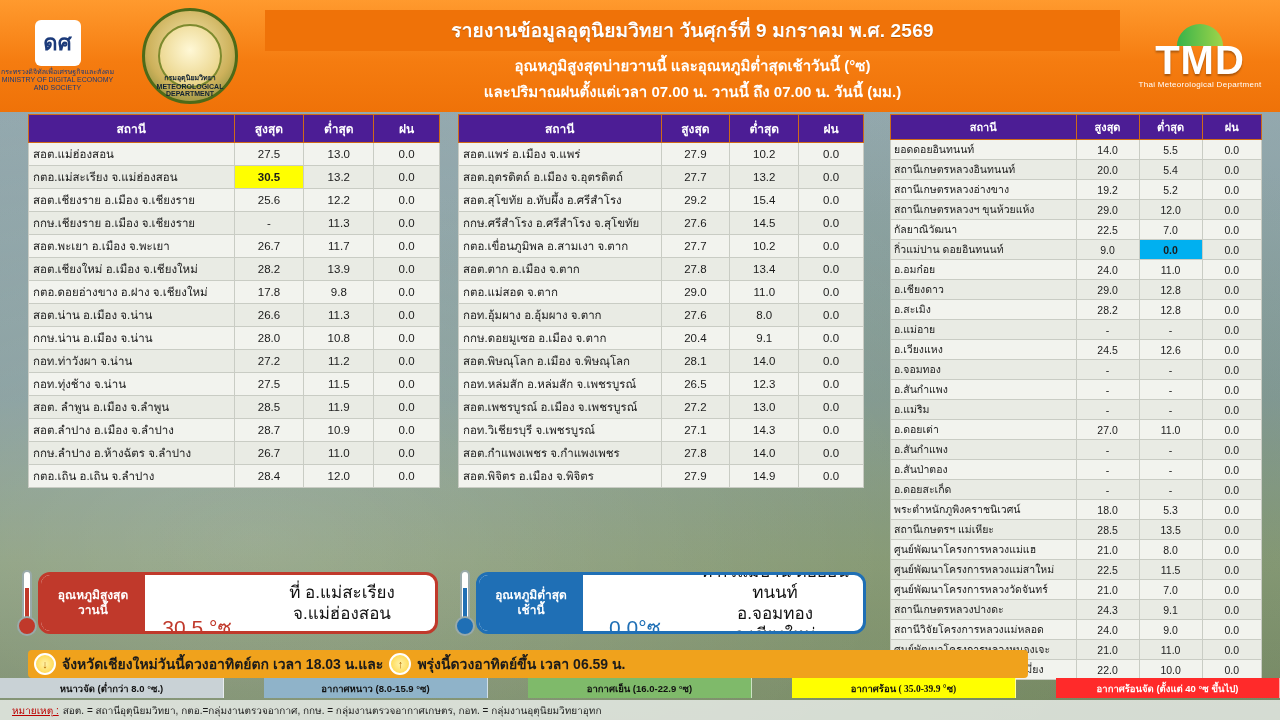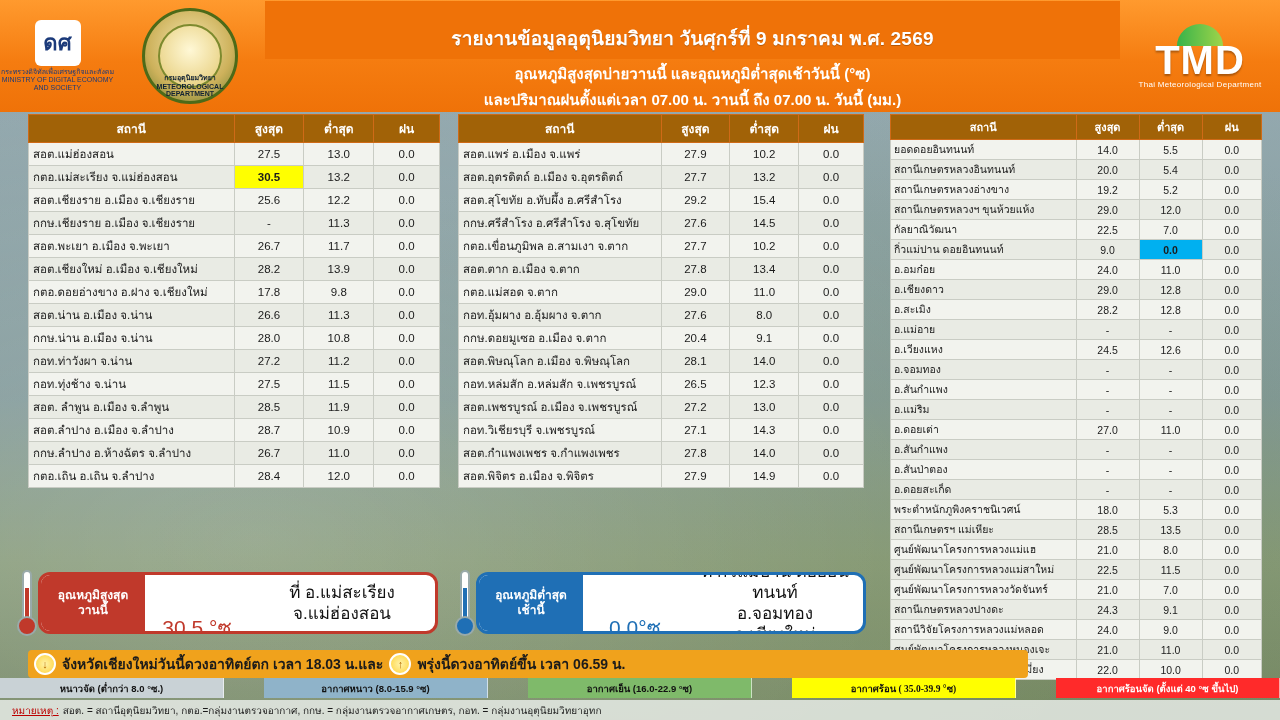--- a/index.html
+++ b/index.html
@@ -37,21 +37,21 @@
     background:radial-gradient(circle at 50% 40%, #fff8d6, #e3c870);
     border:2px solid #7d8a2e;
   }
   .seal .seal-t{
     position:absolute; bottom:4px; width:100%; text-align:center;
     font-size:7px; color:#123; font-weight:bold;
   }
   .head-center{ flex:1; text-align:center; color:#fff; }
   .head-title{
     background:#ef7208;
-    font-size:19px; font-weight:bold; padding:22px 0 6px; letter-spacing:.2px;
+    font-size:19px; font-weight:bold; padding:5px 0 6px; letter-spacing:.2px;
     text-shadow:0 1px 0 rgba(0,0,0,.25);
   }
   .head-sub{ font-size:15px; font-weight:bold; line-height:1.45; padding-top:4px;}
   .logo-right{ width:160px; display:flex; align-items:center; justify-content:center;}
   .tmd{
     text-align:center; color:#fff;
   }
   .tmd .big{
     font-size:40px; font-weight:bold; letter-spacing:1px; line-height:1;
     color:#fff; text-shadow:0 2px 2px rgba(0,0,0,.3);
@@ -63,21 +63,21 @@
     background:linear-gradient(90deg,#37b34a,#9fd44a);
   }
   
   .tbl-wrap{ position:absolute; }
   table.grid{
     border-collapse:collapse; width:100%;
     background:#eef0ea;
     table-layout:fixed;
   }
   table.grid th{
-    background:#a16207; color:#fff; font-size:12px; font-weight:bold;
+    background:#4c1d95; color:#fff; font-size:12px; font-weight:bold;
     border:1px solid #cf6a17; padding:4px 2px; text-align:center;
   }
   table.grid td{
     border:1px solid #c9ccc4; font-size:11.5px; color:#1b1b1b;
     padding:2px 4px; height:21px; background:#f2f3ee;
   }
   table.grid tr:nth-child(even) td{ background:#e9ebe4; }
   td.num{ text-align:center; }
   td.name{ text-align:left; }
   .hl-yellow{ background:#ffff00 !important; font-weight:bold; }

